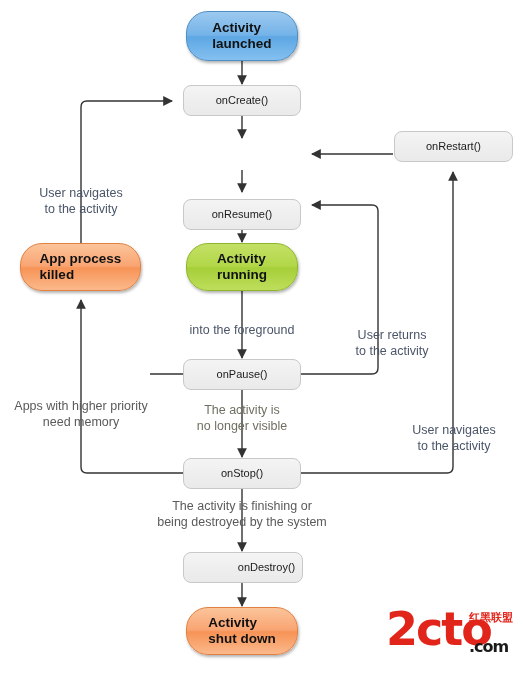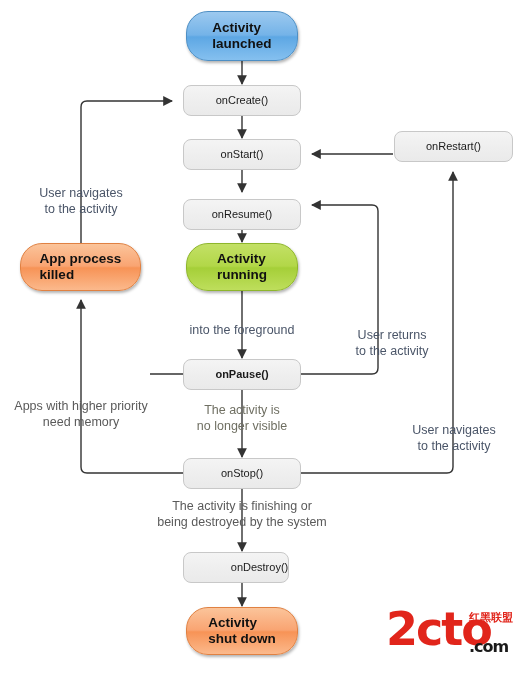--- a/index.html
+++ b/index.html
@@ -161,44 +161,41 @@
     <div>
       <span>Activity</span><br>
       <span>launched</span>
     </div>
   </div>
 
   <div class="node method" style="left:183px; top:85px; width:118px; height:31px;">
     <span>onCreate()</span>
   </div>
 
-  <div class="node method" style="left:183px; top:139px; width:118px; height:31px;">
-    <span>onStart()</span>
-  </div>
 
   <div class="node method" style="left:183px; top:193px; width:118px; height:31px;margin-top:6px;">
     <span>onResume()</span>
   </div>
 
   <div class="node state green" style="left:186px; top:243px; width:112px; height:48px;">
     <div>
       <span>Activity</span><br>
       <span>running</span>
     </div>
   </div>
 
-  <div class="node method" style="left:183px; top:359px; width:118px; height:31px;font-weight:bold;">
+  <div class="node method" style="left:183px; top:359px; width:118px; height:31px;">
     <span>onPause()</span>
   </div>
 
   <div class="node method" style="left:183px; top:458px; width:118px; height:31px;">
     <span>onStop()</span>
   </div>
 
-  <div class="node method" style="left:183px; top:552px; width:106px; height:31px;padding-left:47px;">
+  <div class="node method" style="left:183px; top:552px; width:120px; height:31px;padding-left:47px;">
     <span>onDestroy()</span>
   </div>
 
   <div class="node state orange" style="left:186px; top:607px; width:112px; height:48px;">
     <div>
       <span>Activity</span><br>
       <span>shut down</span>
     </div>
   </div>
 

